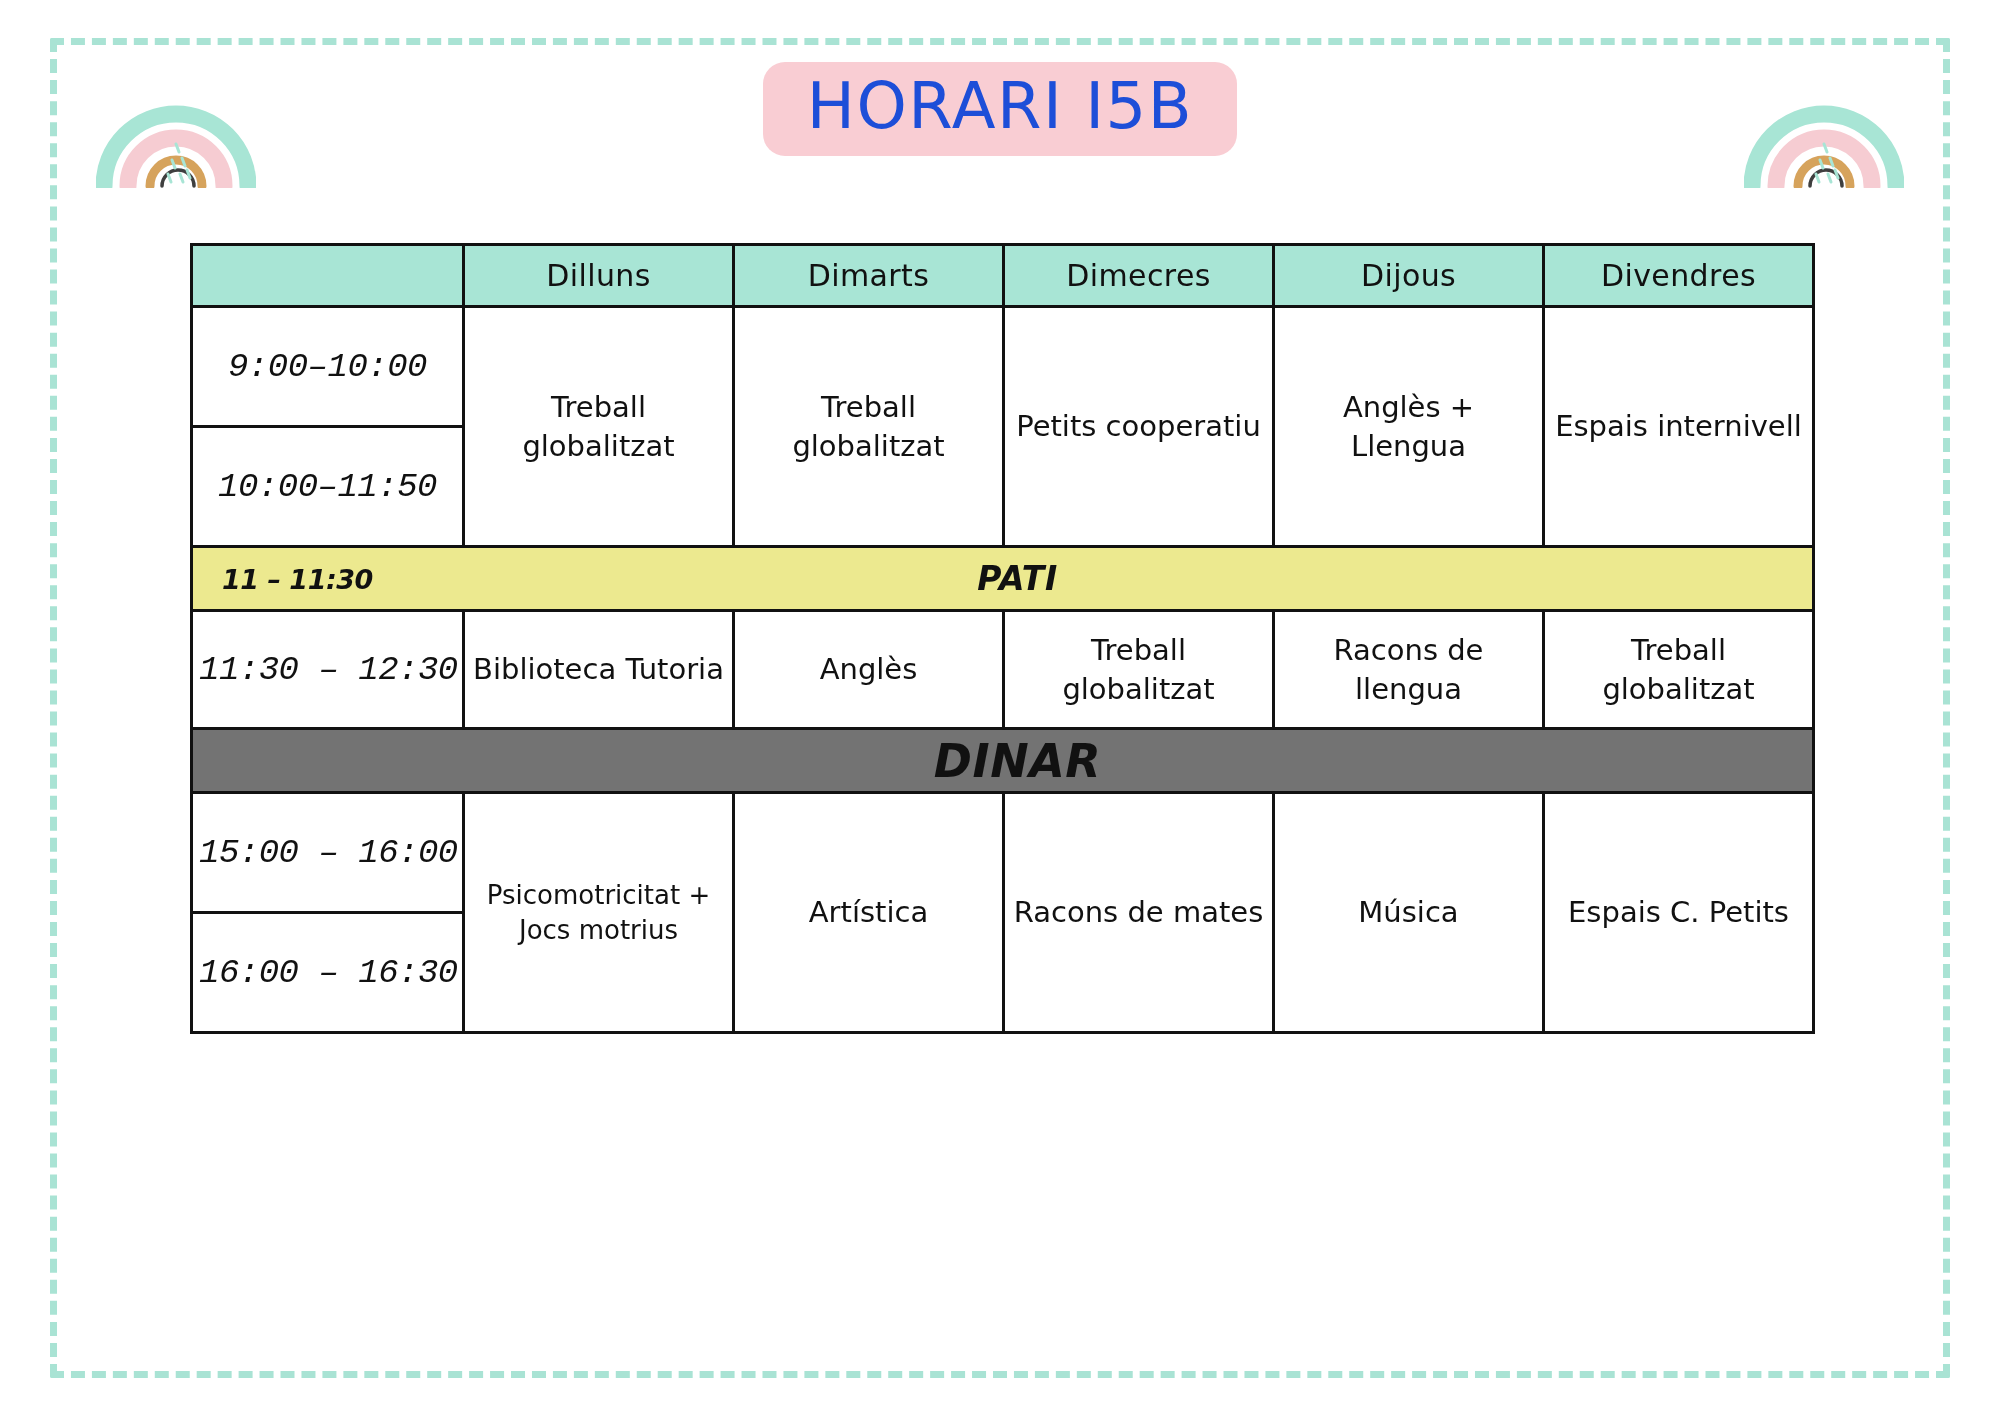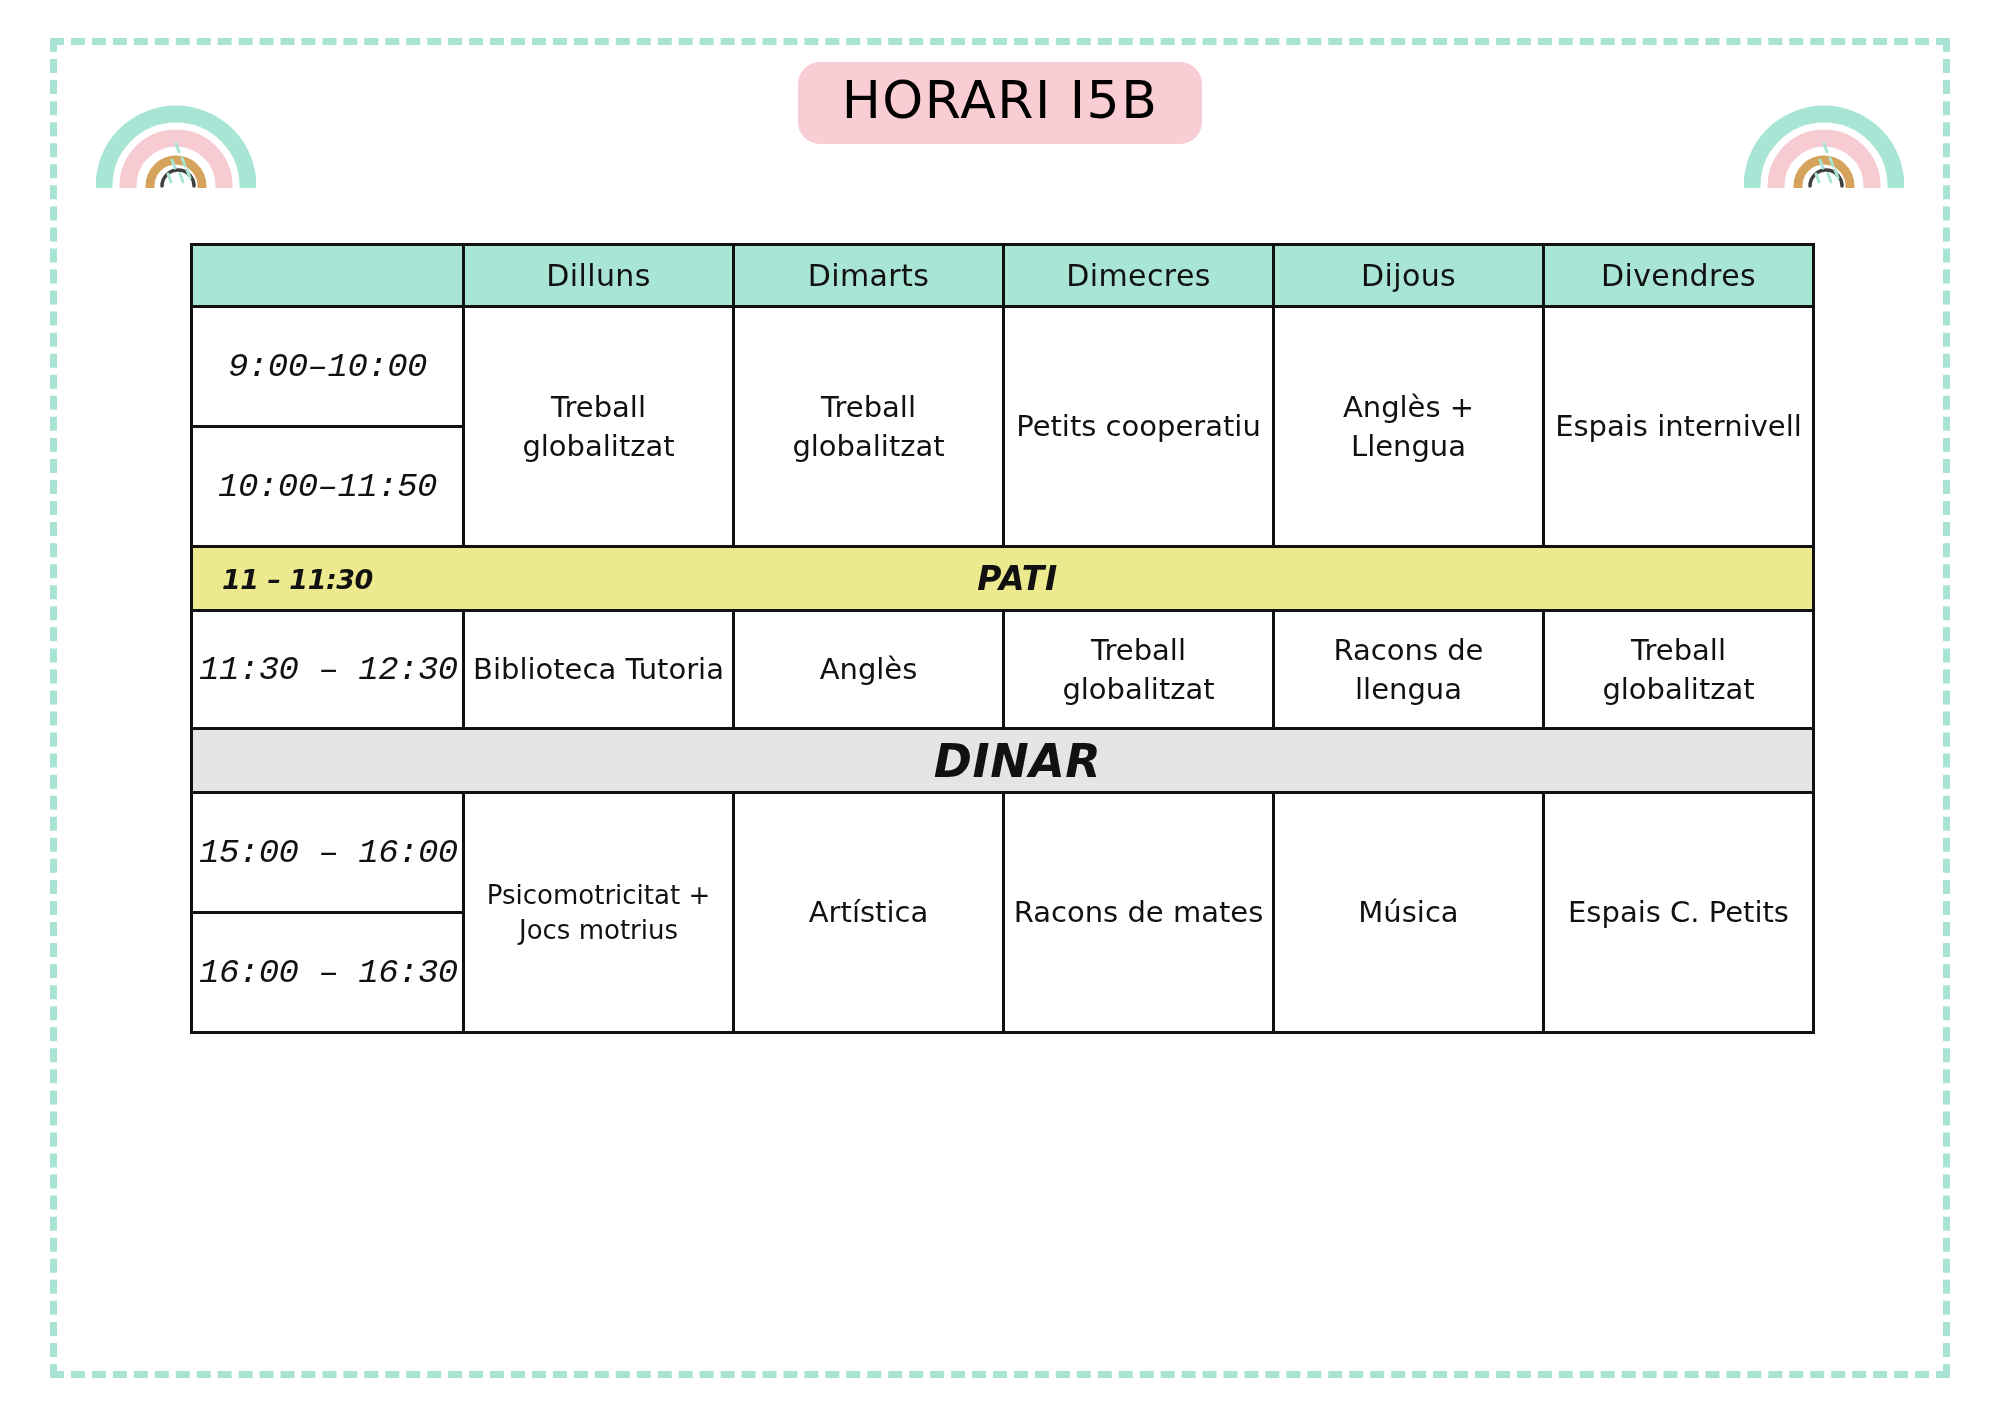--- a/index.html
+++ b/index.html
@@ -30,24 +30,24 @@
     left: 0;
     width: 2000px;
     text-align: center;
     z-index: 5;
   }
   .title-pill {
     display: inline-block;
     background: #f9cdd3;
     border-radius: 22px;
     padding: 12px 44px 18px 44px;
-    font-size: 52px;
+    font-size: 64px;
     line-height: 1.0;
     letter-spacing: 1.5px;
-    color: #000000;
+    color: #1d4ed8;
     font-weight: 400;
     font-family: "DejaVu Sans", sans-serif;
   }
 
   
   .rainbow {
     position: absolute;
     top: 48px;
     width: 160px;
     height: 140px;
@@ -117,21 +117,21 @@
 
   
   .banner-row td {
     position: relative;
     height: 64px;
   }
   .banner-pati {
     background: #ece98f;
   }
   .banner-dinar {
-    background: #e5e5e5;
+    background: #737373;
     height: 112px;
   }
   .banner-inner {
     position: relative;
     width: 100%;
     height: 100%;
     display: flex;
     align-items: center;
     justify-content: center;
     margin-left: 15px;

